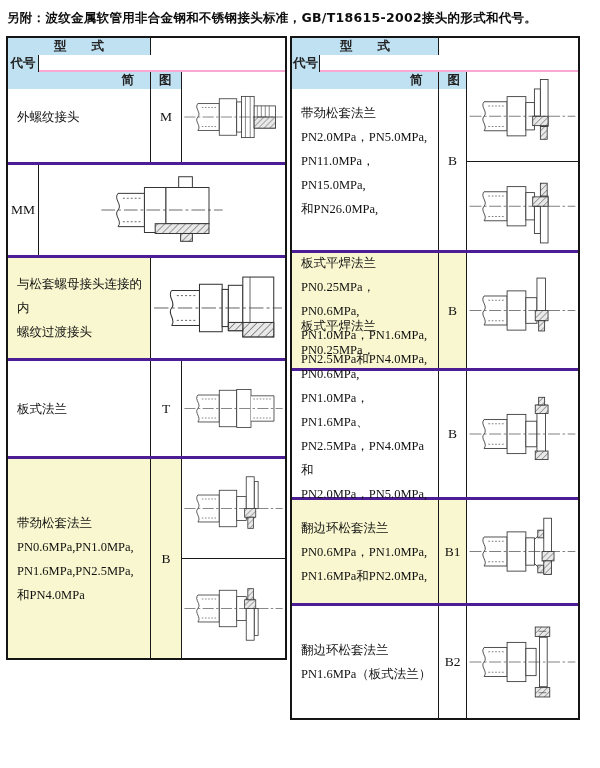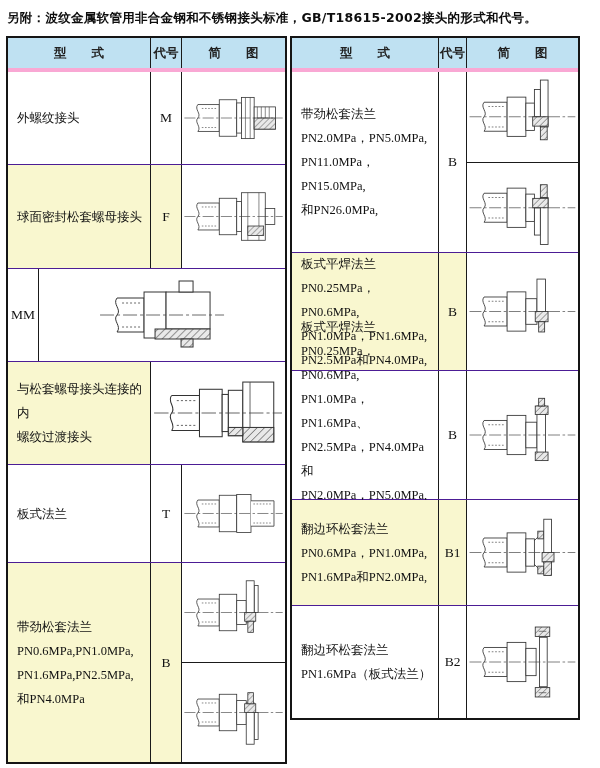--- a/index.html
+++ b/index.html
@@ -10,38 +10,38 @@
   }
   .page{padding:7px 20px 0 6px;}
   .doc-title{
     font-size:12.5px;font-weight:bold;letter-spacing:.3px;
     margin:3px 0 9px 1px;color:#0d0d0d;
   }
   .tables{display:flex;align-items:flex-start;}
   .tbl{border:2px solid #151515;background:#fff;box-sizing:border-box;}
   .tbl.left{width:287px;}
   .tbl.right{width:296px;margin-left:3px;}
-  .row{display:flex;border-bottom:1px solid #4c1d95;box-sizing:border-box;}
+  .row{display:flex;border-bottom:3px solid #4c1d95;box-sizing:border-box;}
   .row:last-child{border-bottom:none;}
   .c1,.c2,.c3,.hc1,.hc2,.hc3{box-sizing:border-box;}
   .c1{border-right:1px solid #1a1a1a;padding:4px 5px 4px 9px;display:flex;align-items:center;
       font-size:12.5px;line-height:1.92;white-space:pre-line;
       font-family:"Liberation Serif","DejaVu Sans",serif;}
   .c2{border-right:1px solid #1a1a1a;display:flex;align-items:center;justify-content:center;
       font-family:"Liberation Serif","DejaVu Serif",serif;font-size:13.5px;}
   .c3{flex:1;display:flex;flex-direction:column;background:#fff;}
   .sub{flex:1;min-height:0;display:flex;align-items:center;justify-content:center;}
   .sub + .sub{border-top:1px solid #1a1a1a;}
   .sub svg{display:block;width:100%;height:100%;}
   .tbl.left  .c1,.tbl.left  .hc1{width:143px;}
   .tbl.left  .c2,.tbl.left  .hc2{width:31px;}
   .tbl.right .c1,.tbl.right .hc1{width:147px;}
   .tbl.right .c2,.tbl.right .hc2{width:28px;}
   .hl .c1,.hl .c2{background:#f9f7cf;}
-  .header{border-bottom:4px solid #f9a8d4;}
+  .header{border-bottom:2px solid #f9a8d4;flex-direction:column;}
   .hc1,.hc2,.hc3{background:#bfe1f2;display:flex;align-items:center;justify-content:center;
       font-size:12.5px;font-weight:bold;color:#222;}
   .hc1{border-right:1px solid #1a1a1a;}
   .hc2{border-right:1px solid #1a1a1a;}
   .hc3{flex:1;}
 </style>
 </head>
 <body>
 
 <svg width="0" height="0" style="position:absolute" aria-hidden="true">
@@ -86,42 +86,20 @@
                 <line x1="100" y1="32" x2="100" y2="46" stroke="#444" stroke-width="0.8"></line>
                 <line x1="105" y1="32" x2="105" y2="46" stroke="#444" stroke-width="0.8"></line>
                 <line x1="110" y1="32" x2="110" y2="46" stroke="#444" stroke-width="0.8"></line>
                 <rect x="91" y="46" width="27" height="14" fill="url(#hatchpat)" stroke="#333" stroke-width="1"></rect>
                 <line x1="3" y1="46" x2="127" y2="46" stroke="#444" stroke-width="0.8" stroke-dasharray="14 3 3 3"></line>
               </svg>
             </div>
         </div>
       </div>
 
-      <div class="row hl" style="height:104px">
-        <div class="c1">球面密封松套螺母接头</div>
-        <div class="c2">F</div>
-        <div class="c3">
-          <div class="sub">
-              <svg viewBox="0 0 130 92" preserveAspectRatio="xMidYMid meet">
-                <path d="M20,29 H47 V63 H20" fill="#fff" stroke="#333" stroke-width="1"></path>
-                <path d="M20,29 C15,35 25,40.5 20,46 C15,51.5 25,57 20,63" fill="none" stroke="#333" stroke-width="1"></path>
-                <line x1="25" y1="34" x2="43" y2="34" stroke="#444" stroke-width="0.8" stroke-dasharray="2 2"></line>
-                <line x1="25" y1="58" x2="43" y2="58" stroke="#444" stroke-width="0.8" stroke-dasharray="2 2"></line>
-                <rect x="47" y="23" width="22" height="46" fill="#fff" stroke="#333" stroke-width="1"></rect>
-                <rect x="69" y="27" width="6" height="38" fill="#fff" stroke="#333" stroke-width="1"></rect>
-                <rect x="75" y="16" width="30" height="60" fill="#fff" stroke="#333" stroke-width="1"></rect>
-                <line x1="83" y1="16" x2="83" y2="76" stroke="#444" stroke-width="0.8"></line>
-                <line x1="97" y1="16" x2="97" y2="76" stroke="#444" stroke-width="0.8"></line>
-                <rect x="83" y="58" width="20" height="12" fill="url(#hatchpat)" stroke="#333" stroke-width="1"></rect>
-                <rect x="105" y="36" width="12" height="20" fill="#fff" stroke="#333" stroke-width="1"></rect>
-                <line x1="3" y1="46" x2="127" y2="46" stroke="#444" stroke-width="0.8" stroke-dasharray="14 3 3 3"></line>
-              </svg>
-            </div>
-        </div>
-      </div>
 
       <div class="row" style="height:93px">
         <div class="c2">MM</div>
         <div class="c3">
           <div class="sub">
               <svg viewBox="0 0 130 92" preserveAspectRatio="xMidYMid meet">
                 <path d="M20,29 H47 V63 H20" fill="#fff" stroke="#333" stroke-width="1"></path>
                 <path d="M20,29 C15,35 25,40.5 20,46 C15,51.5 25,57 20,63" fill="none" stroke="#333" stroke-width="1"></path>
                 <line x1="25" y1="34" x2="43" y2="34" stroke="#444" stroke-width="0.8" stroke-dasharray="2 2"></line>
                 <line x1="25" y1="58" x2="43" y2="58" stroke="#444" stroke-width="0.8" stroke-dasharray="2 2"></line>

